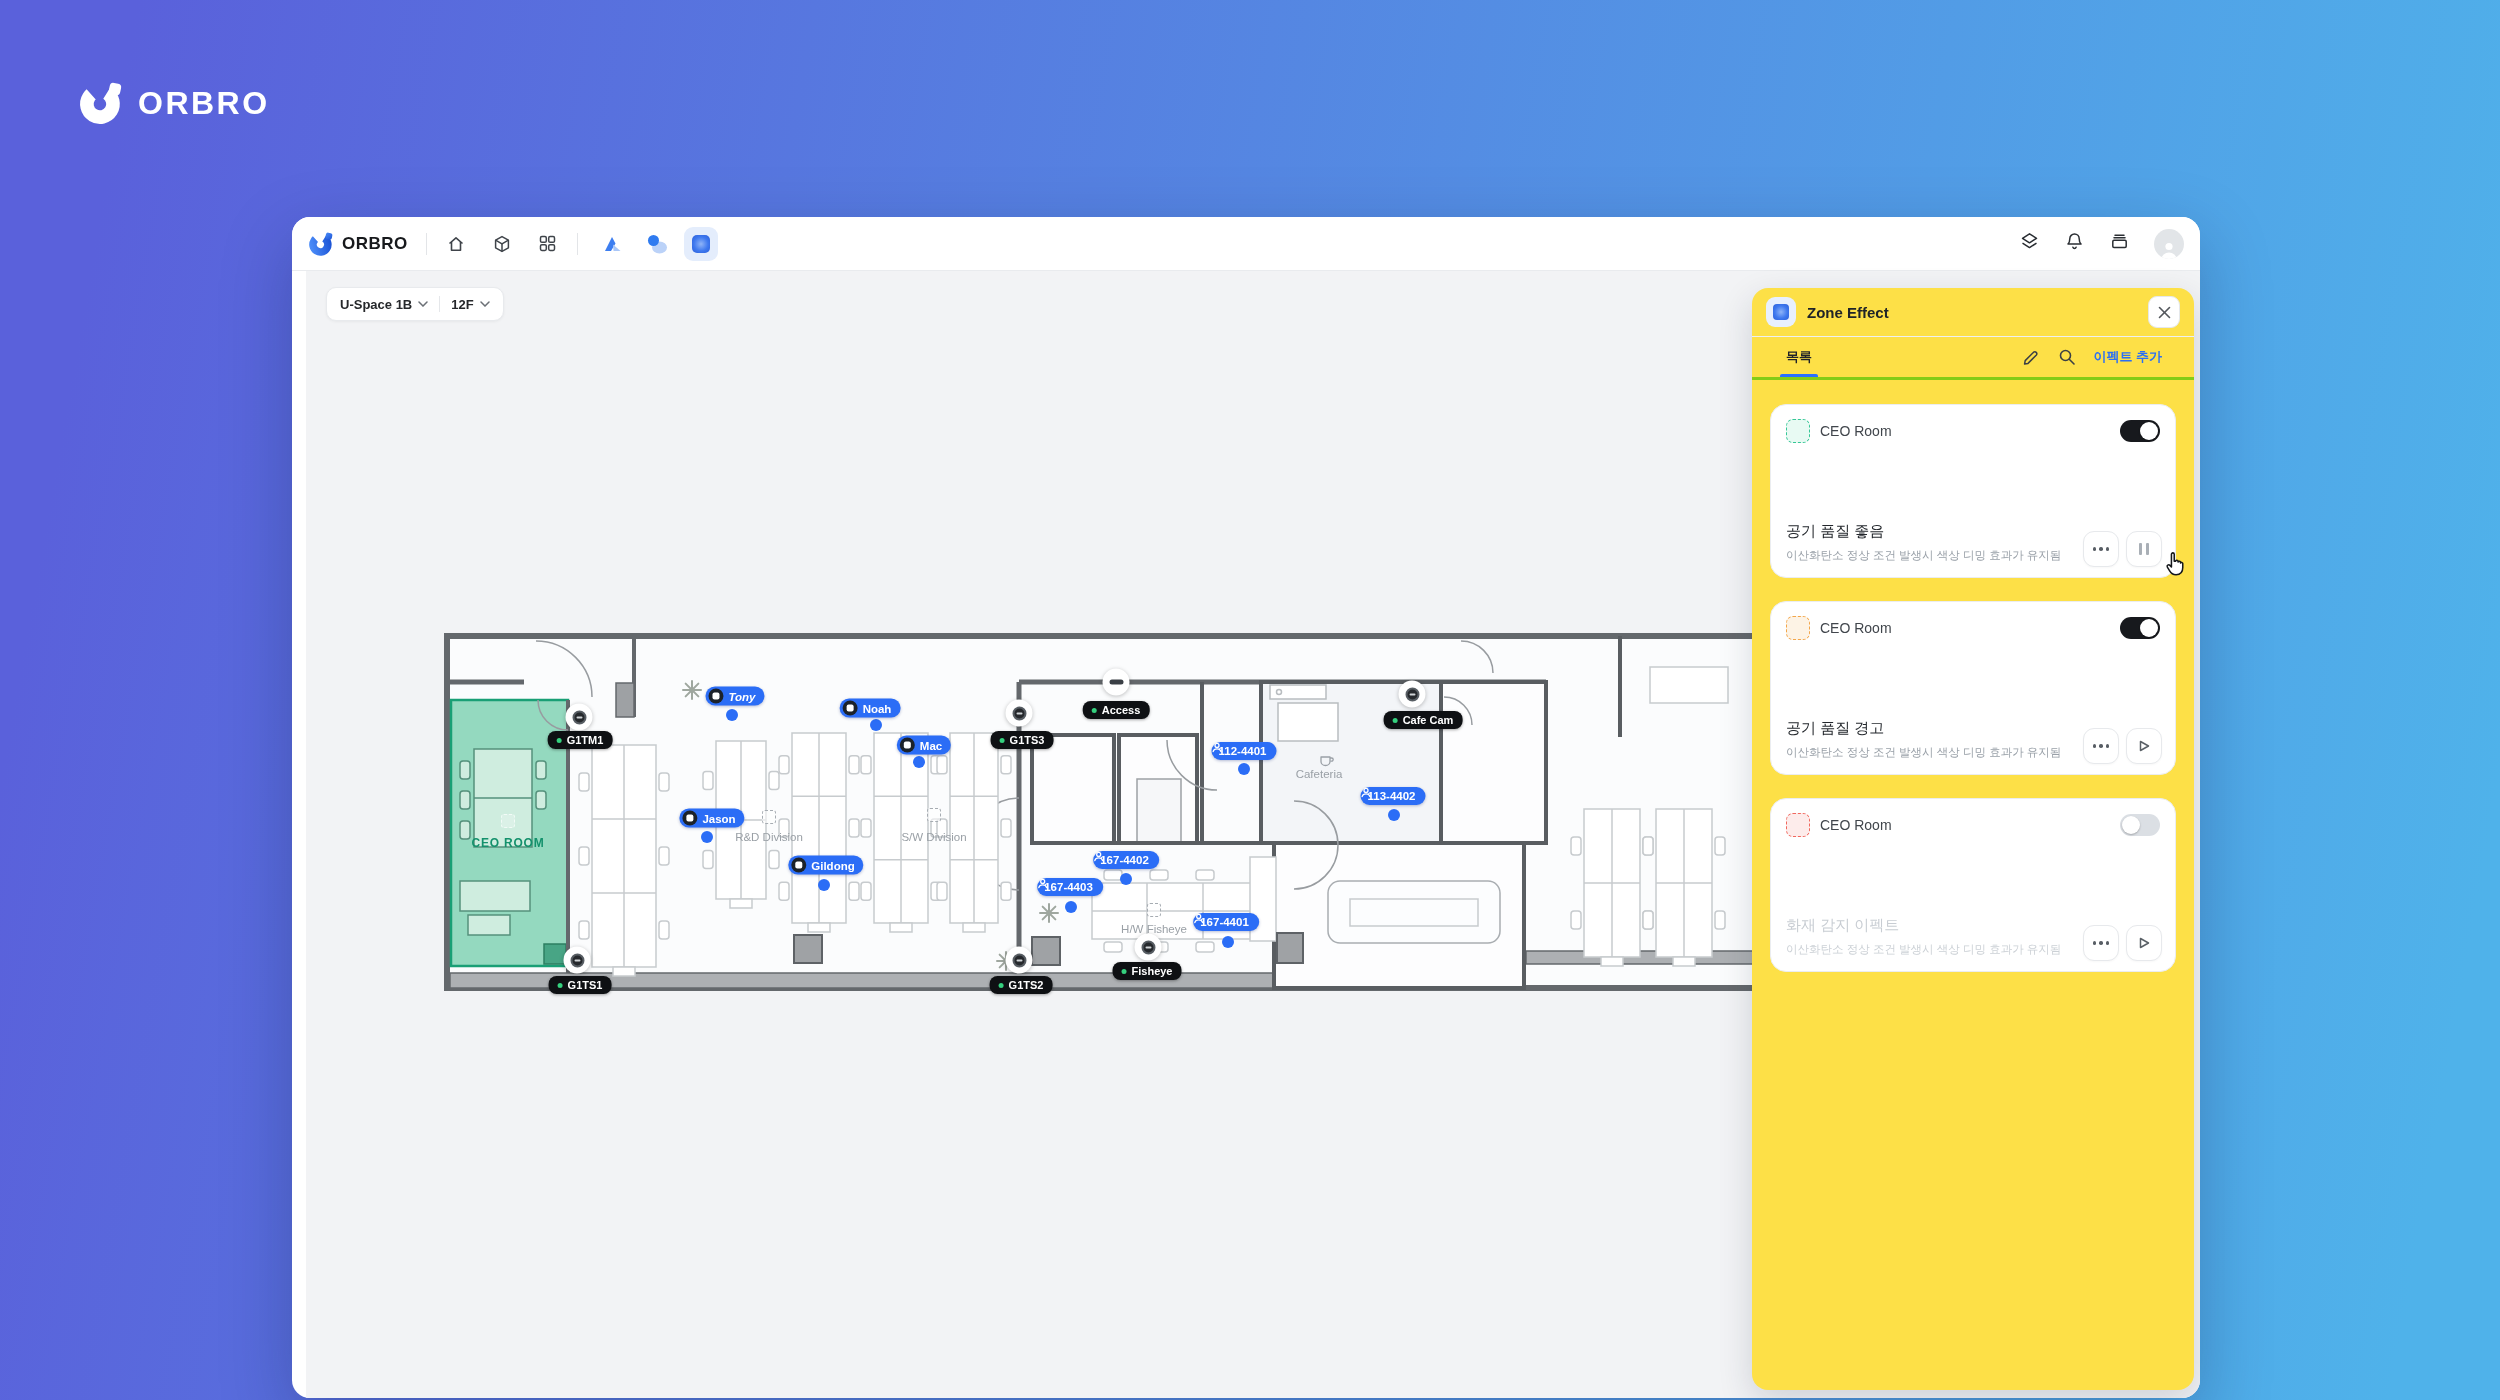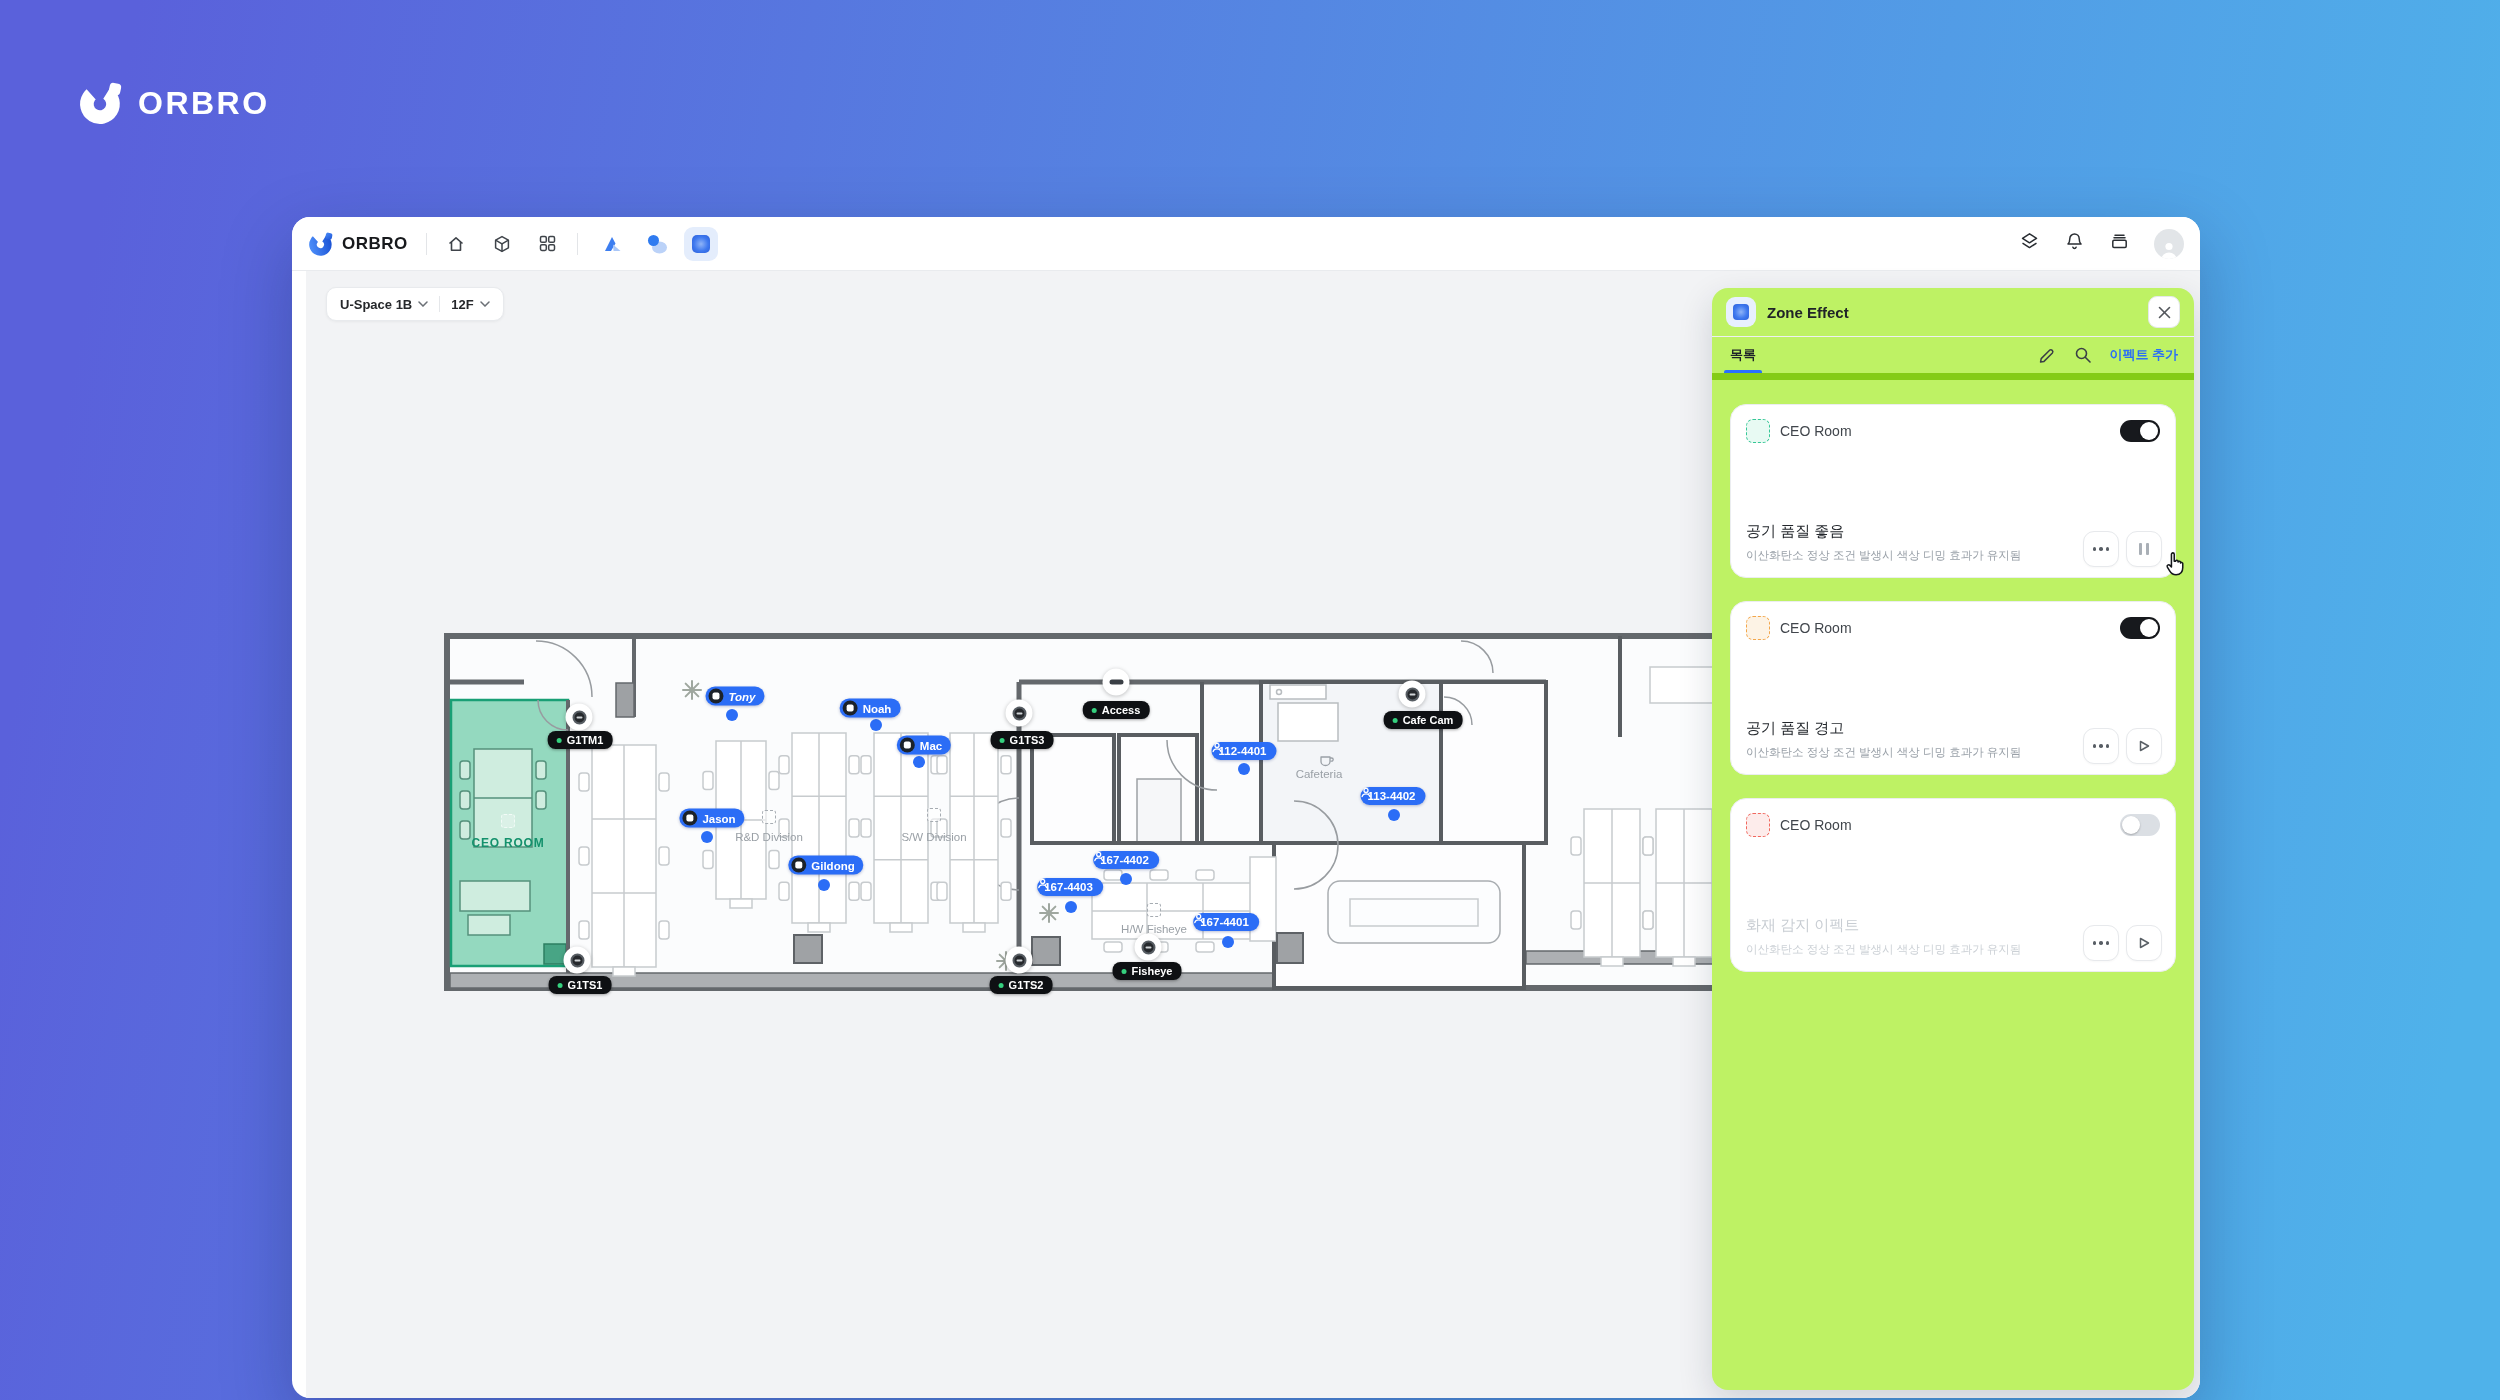--- a/index.html
+++ b/index.html
@@ -73,33 +73,33 @@
   .cam b { width:14px; height:14px; border-radius:50%; background:#26292D; border:2px solid #575D63; display:flex; align-items:center; justify-content:center; }
   .cam b i { width:6px; height:2px; background:#cfd3d6; border-radius:1px; display:block; }
   .cam.acc b { width:14px; height:5px; border-radius:3px; border:none; background:#3A3F45; }
   .alabel { font-size:11.5px; color:#9AA0A6; z-index:4; }
   .alabel.ceo { color:#14916C; font-weight:700; font-size:12px; letter-spacing:.8px; }
   .dashedicon { width:14px; height:14px; border:1.5px dashed #A6ACB2; border-radius:3px; background:rgba(255,255,255,.55); z-index:4; }
   .dashedicon.ceo { border-color:#F2FBF7; background:rgba(255,255,255,.25); }
 
   
   .panel {
-    position:absolute; top:17px; right:6px; bottom:8px; width:482px;
-    background:#bef264; border-radius:16px; z-index:7;
+    position:absolute; top:17px; right:6px; bottom:8px; width:442px;
+    background:#fde047; border-radius:16px; z-index:7;
     box-shadow:0 12px 34px rgba(25,35,60,.16);
     display:flex; flex-direction:column;
   }
   .panel-head { height:49px; display:flex; align-items:center; padding:0 14px; border-bottom:1px solid #EEF0F2; }
   .panel-appicon { width:30px; height:30px; border-radius:9px; background:#E8F0FE; display:flex; align-items:center; justify-content:center; }
   .panel-appicon i { width:16px; height:16px; border-radius:4px; display:block;
     background:radial-gradient(circle at 50% 50%, #8FB4F7 0%, #3F79EF 55%, #2B5FD9 100%); }
   .panel-title { font-size:15px; font-weight:700; color:#202428; margin-left:11px; }
   .close-btn { margin-left:auto; width:32px; height:32px; border-radius:9px; border:1px solid #E5E8EB;
     background:#fff; display:flex; align-items:center; justify-content:center; cursor:pointer; }
-  .tabs { height:43px; display:flex; padding:0 16px; border-bottom:7px solid #84cc16; position:relative; }
+  .tabs { height:43px; display:flex; padding:0 32px; border-bottom:3px solid #84cc16; position:relative; }
   .tab { font-size:13px; font-weight:700; color:#1F2329; height:100%; display:flex; align-items:center; position:relative; padding:0 2px; cursor:pointer; }
   .tab::after { content:""; position:absolute; left:-4px; right:-4px; bottom:0; height:3px; background:#2970FF; border-radius:2px 2px 0 0; }
   .tabs-right { margin-left:auto; display:flex; align-items:center; gap:17px; }
   .tabs-right .icn { width:19px; height:19px; display:flex; align-items:center; justify-content:center; cursor:pointer; }
   .add-link { font-size:13px; font-weight:600; color:#2A6FF6; cursor:pointer; }
   .cards { padding:24px 18px 0 18px; overflow:hidden; }
   .card { position:relative; height:174px; border:1px solid #EBEDF0; border-radius:16px; background:#fff; margin-bottom:23px; padding:14px 15px; }
   .card-top { display:flex; align-items:center; }
   .zicon { width:24px; height:24px; border-radius:7px; border:1.5px dashed; }
   .zicon.green { border-color:#35C796; background:#E8FAF3; }

